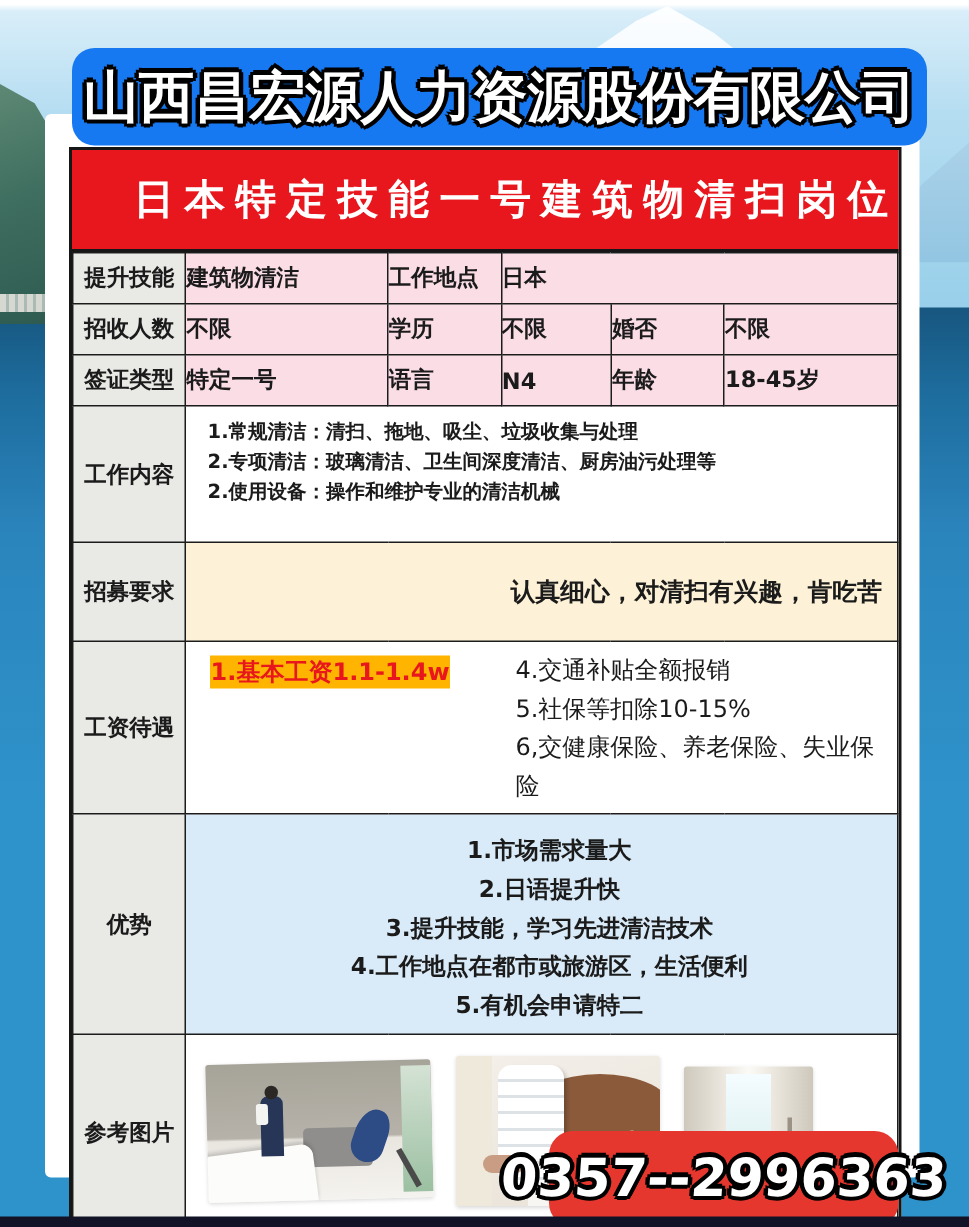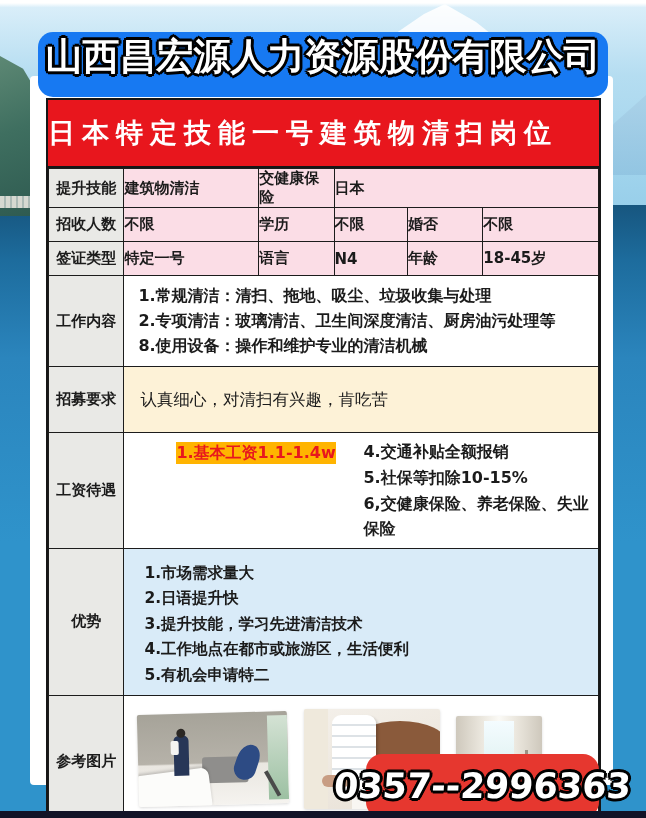--- a/index.html
+++ b/index.html
@@ -21,52 +21,52 @@
     background:linear-gradient(160deg,#5d8874 0%,#3f6f60 45%,#2e5a50 100%);
     clip-path:polygon(0 0,55% 8%,100% 28%,88% 100%,0 100%);}
   .bg-town{position:absolute;left:0;top:196px;width:36px;height:12px;
     background:repeating-linear-gradient(90deg,#e8e6df 0 4px,#b9c4c0 4px 6px);opacity:.9;}
   .bottom-strip{position:absolute;left:0;top:811px;width:646px;height:7px;background:#121327;z-index:30;}
 
   
   .card{position:absolute;left:30px;top:76px;width:583px;height:709px;background:#ffffff;border-radius:4px;}
 
   
-  .banner-blue{position:absolute;left:38px;top:32px;width:570px;height:65px;background:#1779f2;
-    border-radius:15px;display:flex;align-items:flex-start;justify-content:center;z-index:10;}
+  .banner-blue{position:absolute;left:48px;top:32px;width:570px;height:65px;background:#1779f2;
+    border-radius:15px;display:flex;align-items:center;justify-content:center;z-index:10;}
   .outline{color:#ffffff;font-weight:900;
     text-shadow:-2px -2px 0 #000,2px -2px 0 #000,-2px 2px 0 #000,2px 2px 0 #000,
                 -3px 0 0 #000,3px 0 0 #000,0 -3px 0 #000,0 3px 0 #000;}
   .banner-blue .outline{font-size:37px;letter-spacing:0px;white-space:nowrap;}
 
   
   .sheet{position:absolute;left:46px;top:98px;width:551px;z-index:5;border:2px solid #161616;background:#fff;}
   .red-header{height:66px;background:#e8161d;border-bottom:2px solid #161616;
-    display:flex;align-items:center;justify-content:flex-start;}
+    display:flex;align-items:center;justify-content:flex-end;}
   .red-header span{color:#fff;font-size:27px;font-weight:800;letter-spacing:7px;white-space:nowrap;}
 
   table.grid{border-collapse:collapse;width:100%;table-layout:fixed;}
   table.grid td{border:1.8px solid #1c1c1c;padding:0;font-size:15px;color:#1b1b1b;}
   td.lab{background:#e9e9e6;text-align:center;font-weight:700;}
   td.pink{background:#fbdde6;font-weight:700;}
   tr.hr{height:34px;}
   td.content{background:#ffffff;vertical-align:middle;}
   td.cream{background:#fdf2d7;}
   td.lblue{background:#d9ebf8;}
 
-  .lines{padding:8px 10px 8px 14px;font-weight:600;font-size:16px;line-height:1.55;}
+  .lines{padding:8px 10px 8px 14px;font-weight:600;font-size:13px;line-height:1.55;}
   td.vtop{vertical-align:top;}
-  .req-line{padding:0 10px 0 16px;font-weight:400;font-size:16.5px;}
+  .req-line{padding:0 10px 0 16px;font-weight:700;font-size:16.5px;text-align:right;}
 
   .salary-flex{display:flex;padding:6px 6px 6px 16px;}
-  .salary-left{width:45%;margin-left:36px;}
+  .salary-left{width:45%;}
   .hl{display:table;margin:3px 0;padding:0 3px;background:#ffb400;color:#e8171d;font-weight:800;font-size:16px;line-height:1.35;}
-  .salary-right{width:55%;font-weight:700;font-size:16px;line-height:1.6;}
-
-  .adv{padding:12px 10px 6px 20px;font-weight:600;font-size:15.5px;line-height:1.65;}
+  .salary-right{width:55%;font-weight:400;font-size:16px;line-height:1.6;}
+
+  .adv{padding:12px 10px 6px 20px;font-weight:600;font-size:15.5px;line-height:1.65;text-align:center;}
 
   
   .photos{display:flex;align-items:center;gap:16px;padding:10px 6px 14px 14px;}
   .photo{position:relative;overflow:hidden;border-radius:2px;flex:none;box-shadow:0 1px 3px rgba(0,0,0,.15);}
   .p1{width:150px;height:92px;background:linear-gradient(180deg,#a6a399 0%,#b6b2a9 54%,#e9e6e0 56%,#f5f3ef 100%);transform:rotate(-1.5deg);}
   .p1 .bed{position:absolute;left:-8px;bottom:-10px;width:80px;height:44px;background:#fcfcfa;border-radius:8px;transform:rotate(-6deg);box-shadow:0 -2px 3px rgba(0,0,0,.18);}
   .p1 .sofa{position:absolute;left:64px;top:44px;width:46px;height:26px;background:#8f8e8c;border-radius:3px;}
   .p1 .maid{position:absolute;left:36px;top:22px;width:15px;height:40px;background:#273657;border-radius:5px 5px 0 0;}
   .p1 .maid::before{content:"";position:absolute;top:-7px;left:3px;width:9px;height:9px;border-radius:50%;background:#2b2724;}
   .p1 .maid::after{content:"";position:absolute;top:5px;left:-3px;width:8px;height:14px;background:#f4f4f2;border-radius:2px;}
@@ -120,21 +120,21 @@
           <col style="width:75px">
         <col style="width:73px">
           <col style="width:75px">
           <col style="width:115px">
       </colgroup>
 
       <tbody>
           <tr class="hr">
         <td class="lab">提升技能</td>
         <td class="pink">建筑物清洁</td>
-        <td class="pink">交健康保险</td>
+        <td class="pink">工作地点</td>
         <td class="pink" colspan="3">日本</td>
       </tr>
 
       <tr class="hr">
         <td class="lab">招收人数</td>
         <td class="pink">不限</td>
         <td class="pink">学历</td>
         <td class="pink">不限</td>
         <td class="pink">婚否</td>
         <td class="pink">不限</td>
@@ -148,21 +148,21 @@
         <td class="pink">年龄</td>
         <td class="pink">18-45岁</td>
       </tr>
 
       <tr style="height:91px">
         <td class="lab">工作内容</td>
         <td class="content vtop" colspan="5">
           <div class="lines">
             <div>1.常规清洁：清扫、拖地、吸尘、垃圾收集与处理</div>
             <div>2.专项清洁：玻璃清洁、卫生间深度清洁、厨房油污处理等</div>
-            <div>8.使用设备：操作和维护专业的清洁机械</div>
+            <div>2.使用设备：操作和维护专业的清洁机械</div>
           </div>
         </td>
       </tr>
 
       <tr style="height:66px">
         <td class="lab">招募要求</td>
         <td class="content cream" colspan="5">
           <div class="req-line">认真细心，对清扫有兴趣，肯吃苦</div>
         </td>
       </tr>

